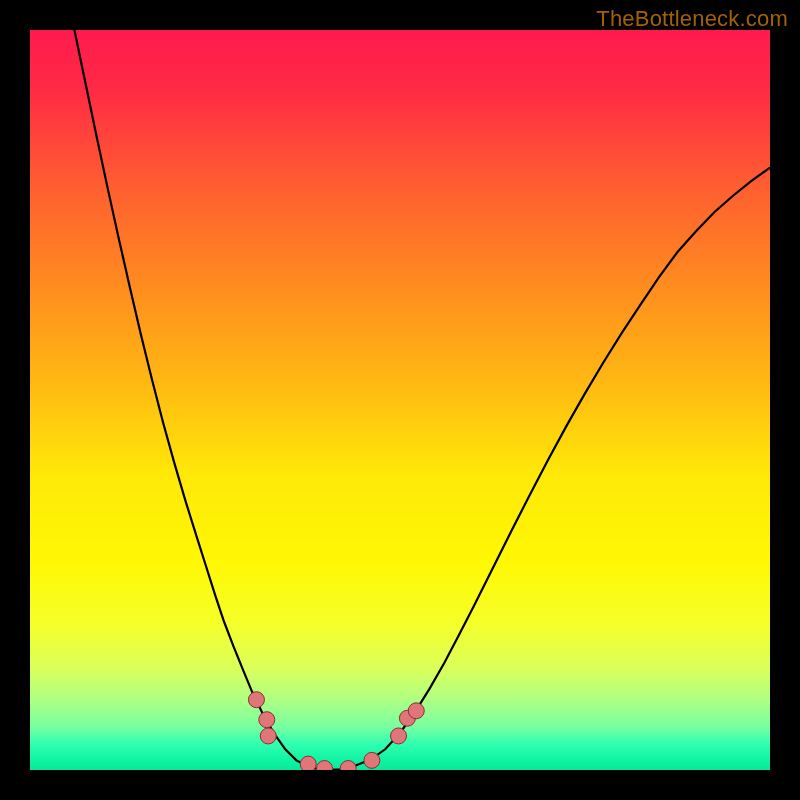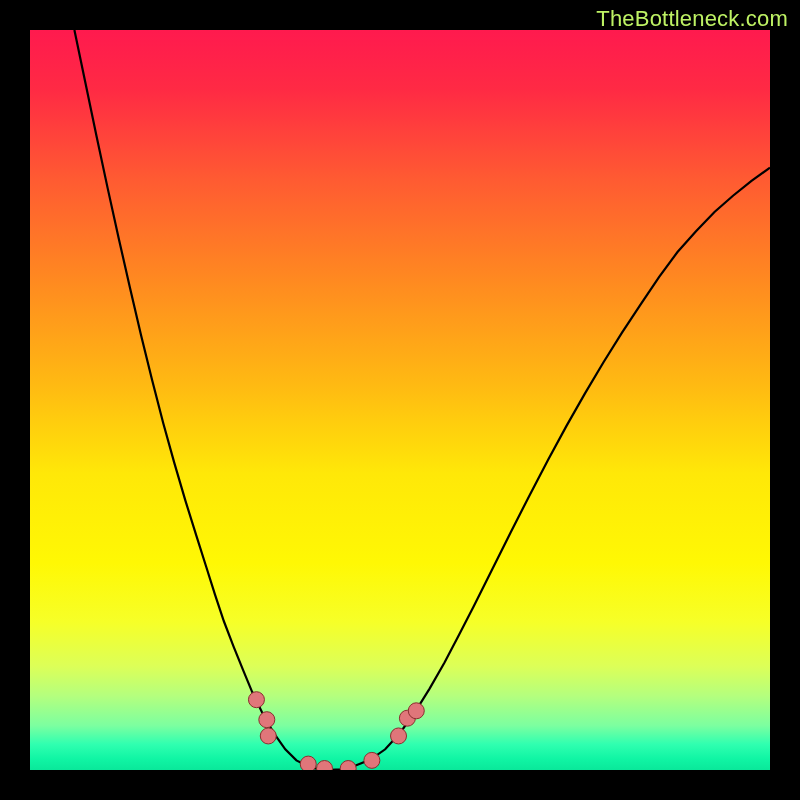--- a/index.html
+++ b/index.html
@@ -23,21 +23,21 @@
     position: absolute;
     left: 30px;
     top: 30px;
     width: 740px;
     height: 740px;
   }
   .watermark {
     position: absolute;
     top: 6px;
     right: 12px;
-    color: #bef264;
+    color: #a16207;
     font-size: 22px;
     letter-spacing: 0.2px;
     user-select: none;
   }
 </style>
 </head>
 <body>
 
 <div class="frame">
   <div class="watermark">TheBottleneck.com</div>

